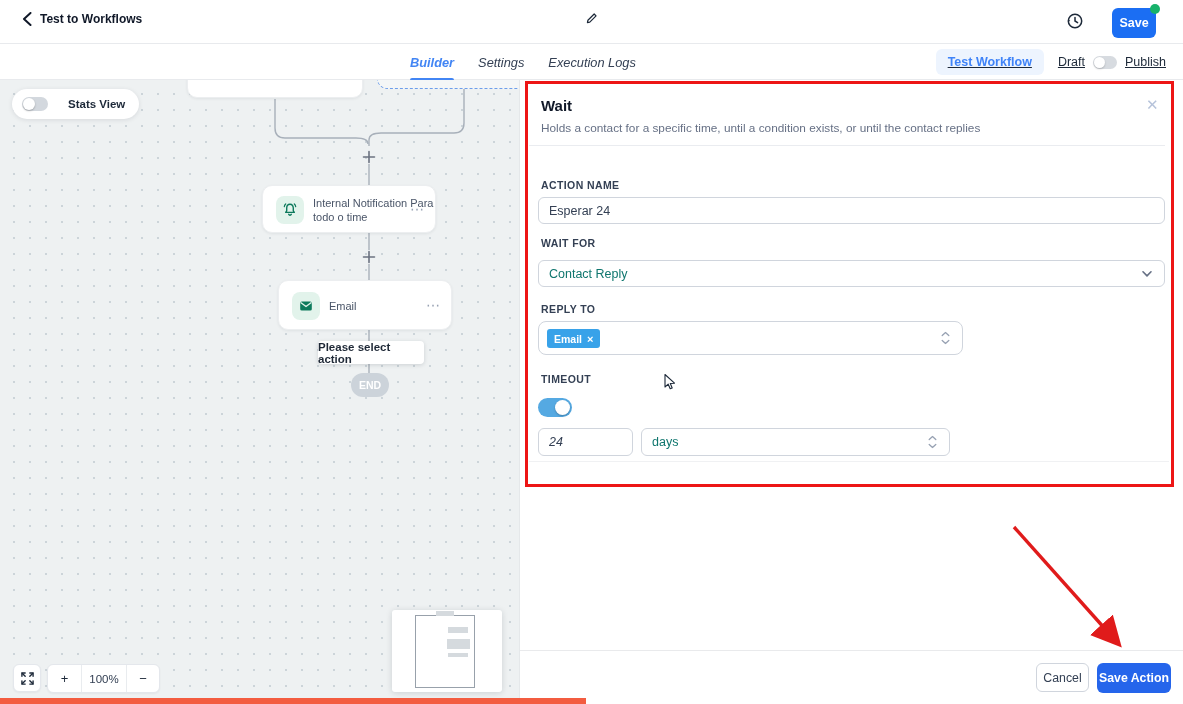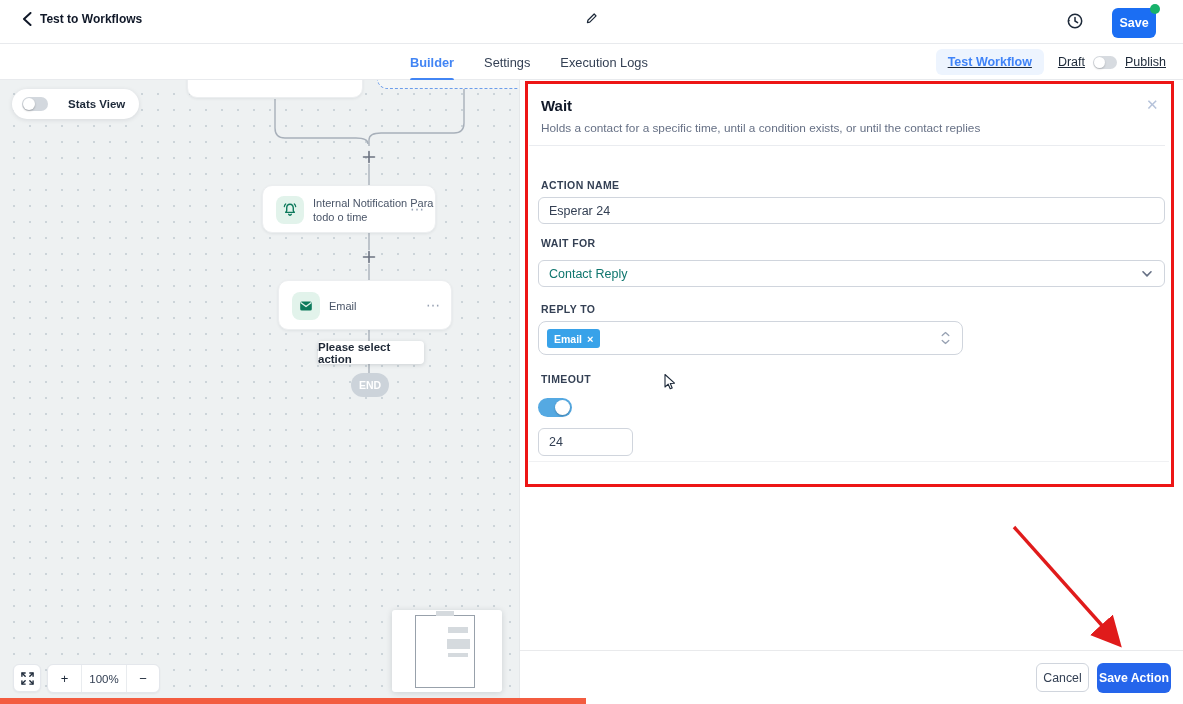--- a/index.html
+++ b/index.html
@@ -23,21 +23,21 @@
     position:absolute; right:27px; top:8px; width:44px; height:30px;
     background:#1b6ef3; color:#fff; font-size:12.5px; font-weight:600;
     border:none; border-radius:6px; cursor:pointer;
   }
   .save-dot { position:absolute; right:23px; top:4px; width:10px; height:10px; border-radius:50%; background:#17b26a; z-index:31; }
   
   .tabbar {
     position:absolute; left:0; top:44px; width:1183px; height:36px;
     background:#fff; border-bottom:1px solid #e8eaed; z-index:29;
   }
-  .tabs { position:absolute; left:410px; top:0; height:36px; display:flex; gap:30px; align-items:center; }
+  .tabs { position:absolute; left:410px; top:0; height:36px; display:flex; gap:24px; align-items:center;font-style:italic; }
   .tab { font-size:12.8px; color:#344054; cursor:pointer; position:relative; height:36px; display:flex; align-items:center; }
   .tab.active { color:#4285f4; font-weight:600; }
   .tab.active::after { content:""; position:absolute; left:0; right:0; bottom:0; height:2px; background:#4285f4; border-radius:2px 2px 0 0; }
   .tabbar-right { position:absolute; right:17px; top:0; height:36px; display:flex; align-items:center; gap:14px;text-decoration:underline; }
   .test-wf { background:#edf4fe; color:#3f83f8; font-size:12.5px; font-weight:600; padding:6px 12px; border-radius:6px; cursor:pointer; }
   .draft-pub { display:flex; align-items:center; gap:8px; }
   .dp-label { font-size:12.5px; color:#1d2939; }
   .mini-toggle { width:24px; height:13px; background:#d7dbe0; border-radius:7px; position:relative; cursor:pointer; }
   .mini-toggle .knob { position:absolute; left:1px; top:1px; width:11px; height:11px; background:#fff; border-radius:50%; box-shadow:0 1px 2px rgba(0,0,0,.2); }
   
@@ -281,21 +281,27 @@
     </div>
     <svg class="stepper" width="9" height="13" viewBox="0 0 9 13">
       <path d="M1.2,4 L4.5,1 L7.8,4 M1.2,9 L4.5,12 L7.8,9" fill="none" stroke="#98a2b3" stroke-width="1.3" stroke-linecap="round" stroke-linejoin="round"></path>
     </svg>
   </div>
 
   <div class="field-label" style="left:21px;top:293px;">TIMEOUT</div>
   <div class="toggle-on">
       <div class="knob"></div>
     </div>
-  <input class="text-input" style="left: 18px; top: 348px; width: 95px; height: 28px;" value="24">
+  <input class="text-input" style="left: 18px; top: 348px; width: 95px; height: 28px; font-style: italic;" value="24">
+  <div class="select-box" style="left:121px;top:348px;width:309px;height:28px;">
+    <span>days</span>
+    <svg class="stepper" width="9" height="13" viewBox="0 0 9 13">
+      <path d="M1.2,4 L4.5,1 L7.8,4 M1.2,9 L4.5,12 L7.8,9" fill="none" stroke="#98a2b3" stroke-width="1.3" stroke-linecap="round" stroke-linejoin="round"></path>
+    </svg>
+  </div>
   <div class="hdiv" style="left:9px;top:381px;width:640px;background:#f0f1f3;"></div>
 
   <div class="red-box"></div>
 
   <div class="footer-div"></div>
   <button class="cancel-btn">Cancel</button>
   <button class="save-action-btn">Save Action</button>
 
   <svg class="red-arrow" viewBox="0 0 190 150">
     <defs>

